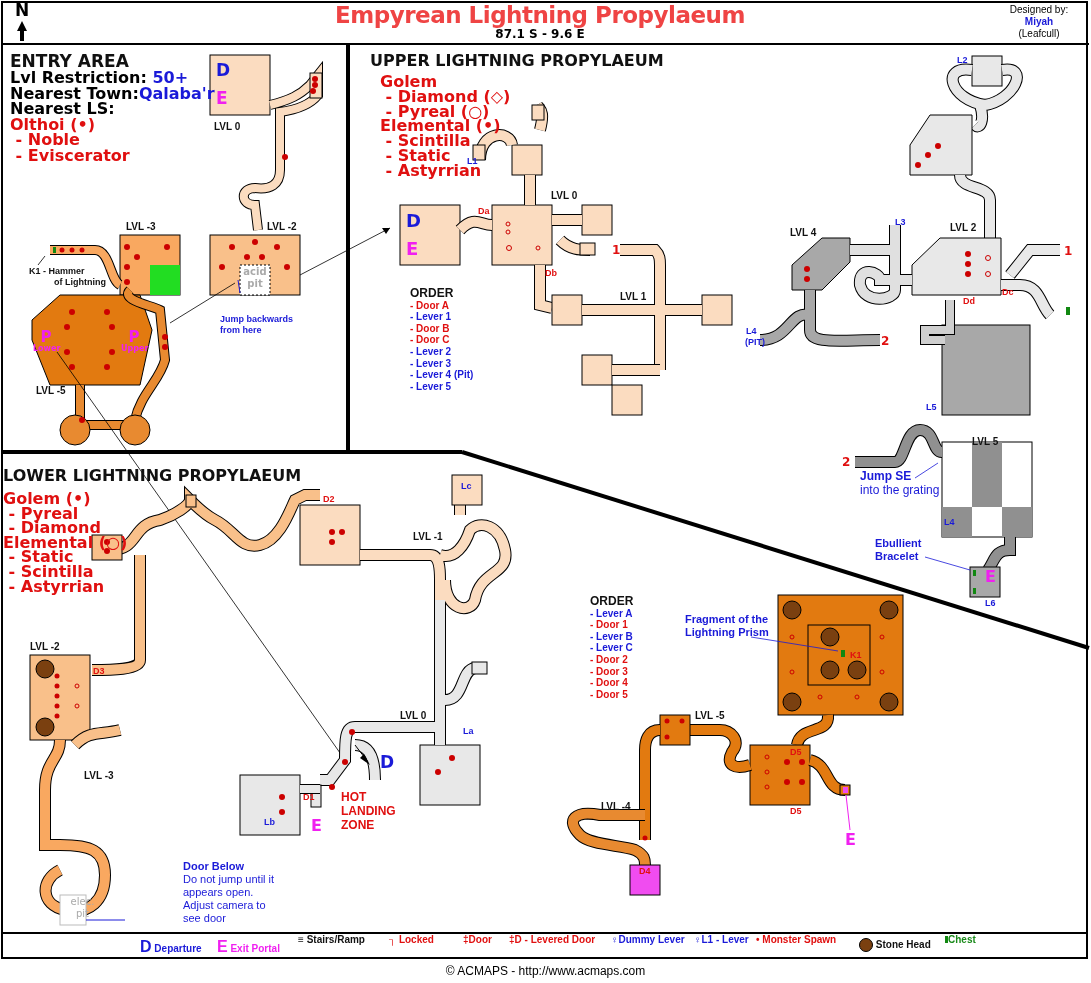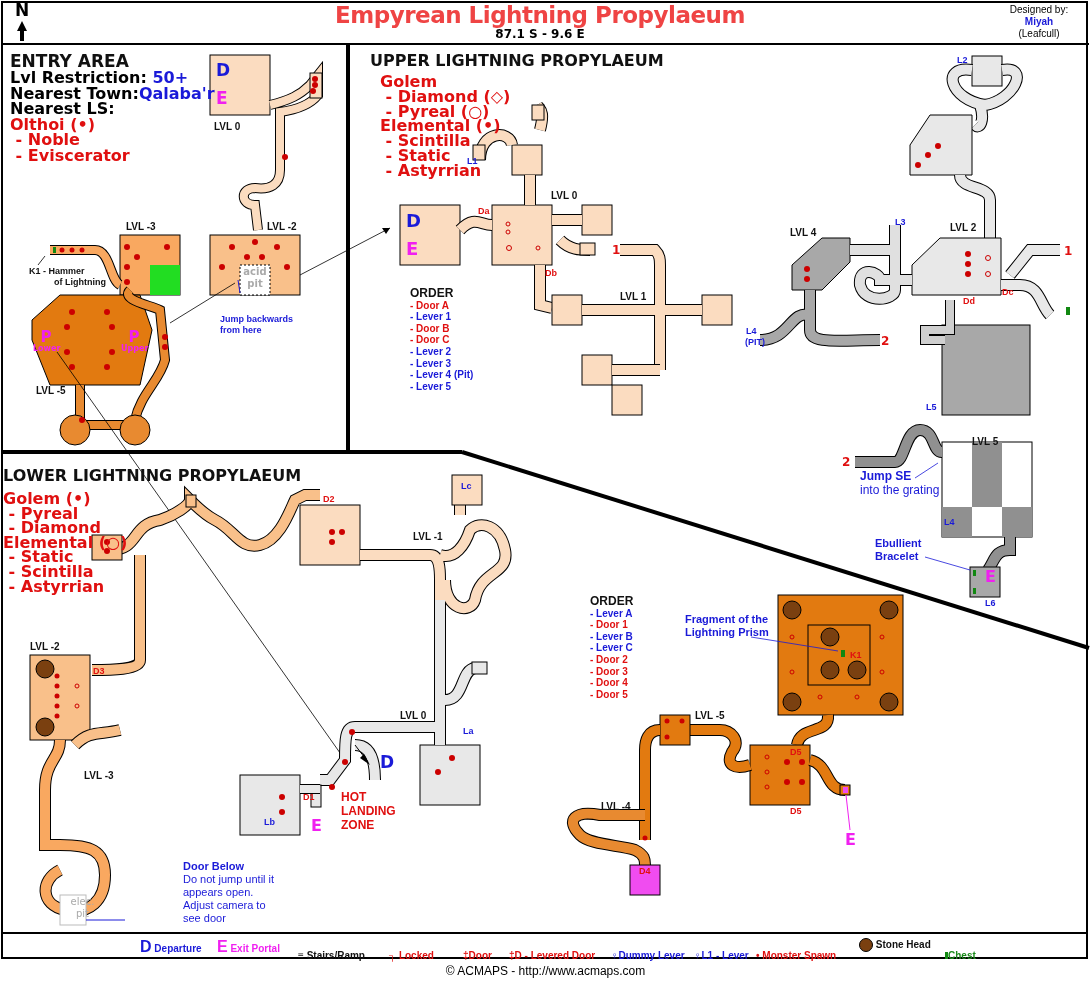--- a/index.html
+++ b/index.html
@@ -12,21 +12,21 @@
   .credit{position:absolute;left:990px;top:4px;width:98px;text-align:center;font-family:"Liberation Sans",sans-serif;font-size:10px;line-height:12px;}
   .credit .n{color:#1a1ad8;font-weight:bold;}
   .sec-title{position:absolute;font-weight:bold;font-size:17px;color:#111;}
   .info{position:absolute;font-weight:bold;font-size:16px;line-height:15.5px;}
   .red{color:#e01010;} .blue{color:#1a1ad8;} .mag{color:#f020f0;}
   .lbl{position:absolute;font-family:"Liberation Sans",sans-serif;font-weight:bold;font-size:10px;color:#111;white-space:nowrap;}
   .sm{position:absolute;font-family:"Liberation Sans",sans-serif;font-size:9px;font-weight:bold;white-space:nowrap;}
   .order{position:absolute;font-family:"Liberation Sans",sans-serif;font-weight:bold;font-size:10px;line-height:11.6px;}
   .order .h{font-size:12px;color:#111;}
   .legend{position:absolute;left:1px;top:932px;width:1087px;height:27px;border-top:2px solid #000;}
-  .leg-item{position:absolute;top:16px;font-family:"Liberation Sans",sans-serif;font-weight:bold;font-size:10px;white-space:nowrap;}
+  .leg-item{position:absolute;top:0;font-family:"Liberation Sans",sans-serif;font-weight:bold;font-size:10px;white-space:nowrap;}
   .copyright{position:absolute;left:0;top:964px;width:1091px;text-align:center;font-family:"Liberation Sans",sans-serif;font-size:12px;}
   svg{position:absolute;left:0;top:0;}
 </style>
 </head>
 <body>
 
 <div class="frame"></div>
 <div class="hdr-line"></div>
 
 <div class="abs" style="left:12px;top:1px;width:20px;height:42px;">

